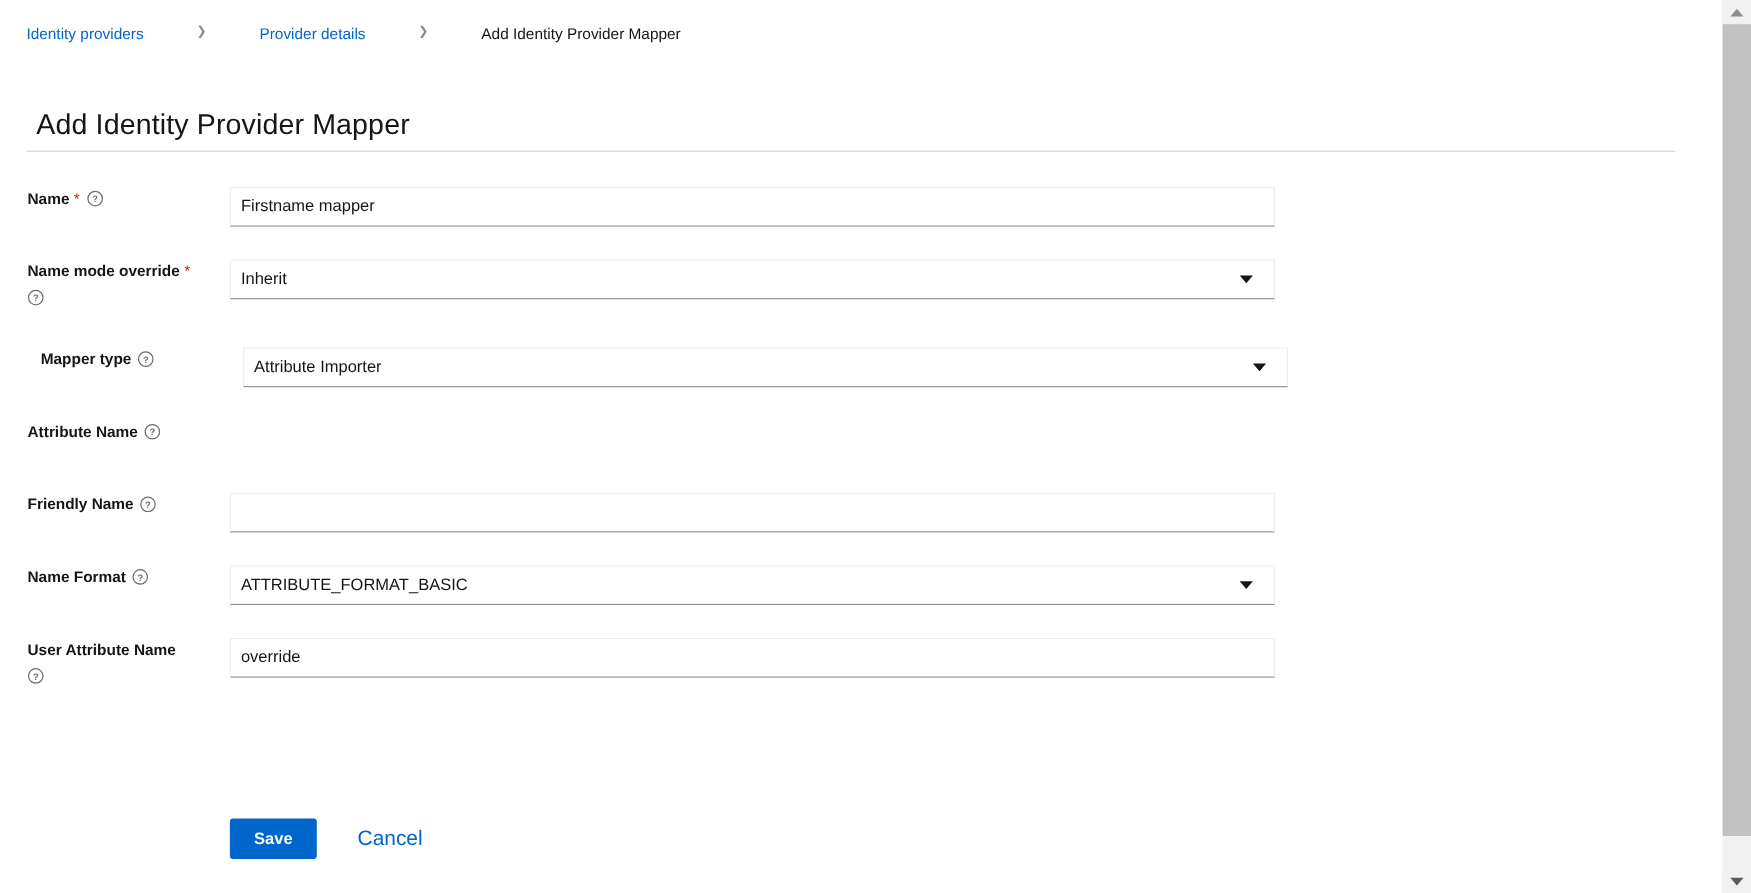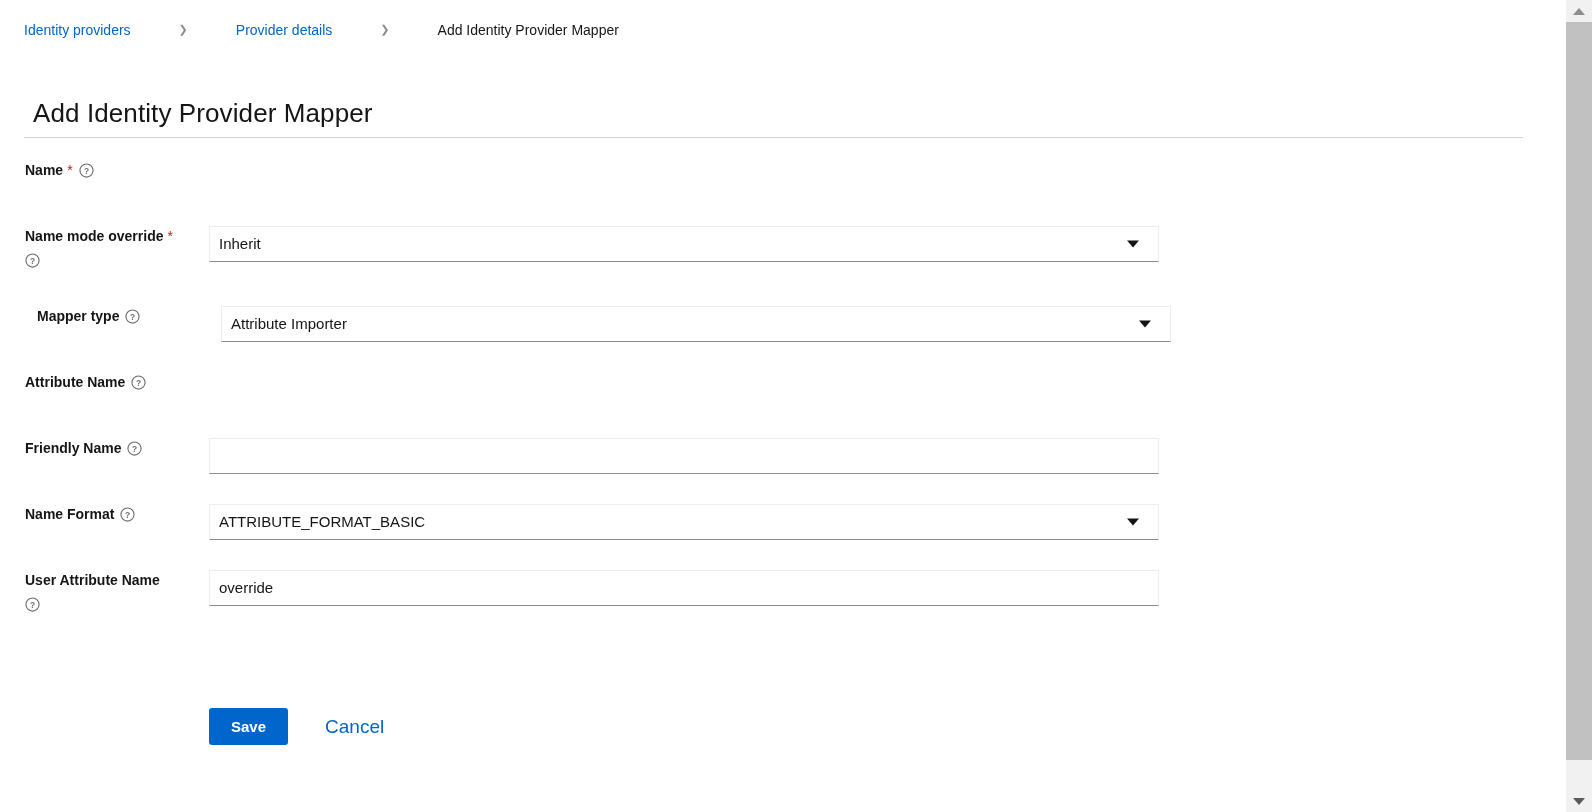--- a/index.html
+++ b/index.html
@@ -153,33 +153,33 @@
     top: 50%;
     width: 0;
     height: 0;
     border-left: 6px solid transparent;
     border-right: 6px solid transparent;
     border-top: 7px solid #151515;
     transform: translateY(-50%);
   }
 
   
-  .row-name           { height: 52px; }
+  .row-name           { height: 52px; margin-top: 10px; }
   .row-sync           { height: 66px; }
   .row-mapper         { height: 52px; margin-left: 12px; }
   .row-attr           { height: 52px; padding-left: 39px; }
   .row-friendly       { height: 52px; }
   .row-format         { height: 52px; }
   .row-userattr       { height: 66px; }
 
   
   .actions {
     position: absolute;
     left: 209px;
-    top: 708px;
+    top: 744px;
     display: flex;
     align-items: center;
   }
   .btn-save {
     background: #0066cc;
     color: #ffffff;
     border: none;
     border-radius: 3px;
     font-family: "Liberation Sans", sans-serif;
     font-size: 15px;
@@ -273,20 +273,23 @@
 
   <div class="form">
 
     <div class="form-row row-name">
       <div class="field-label">
         <span>Name</span><span class="req-star">*</span><span class="help-icon"><svg width="15" height="15" viewBox="0 0 16 16">
               <circle cx="8" cy="8" r="7" fill="none" stroke="#6a6e73" stroke-width="1.2"></circle>
               <text x="8" y="11.6" font-family="Liberation Sans, sans-serif" font-size="9" fill="#6a6e73" text-anchor="middle">?</text>
             </svg></span>
       </div>
+      <div class="control">
+        <span class="value">Firstname mapper</span>
+      </div>
     </div>
 
     <div class="form-row row-sync">
       <div class="field-label wrap">
         <span>Name mode override</span><span class="req-star">*</span><span class="help-icon">
             <svg width="15" height="15" viewBox="0 0 16 16">
               <circle cx="8" cy="8" r="7" fill="none" stroke="#6a6e73" stroke-width="1.2"></circle>
               <text x="8" y="11.6" font-family="Liberation Sans, sans-serif" font-size="9" fill="#6a6e73" text-anchor="middle">?</text>
             </svg>
           </span>

